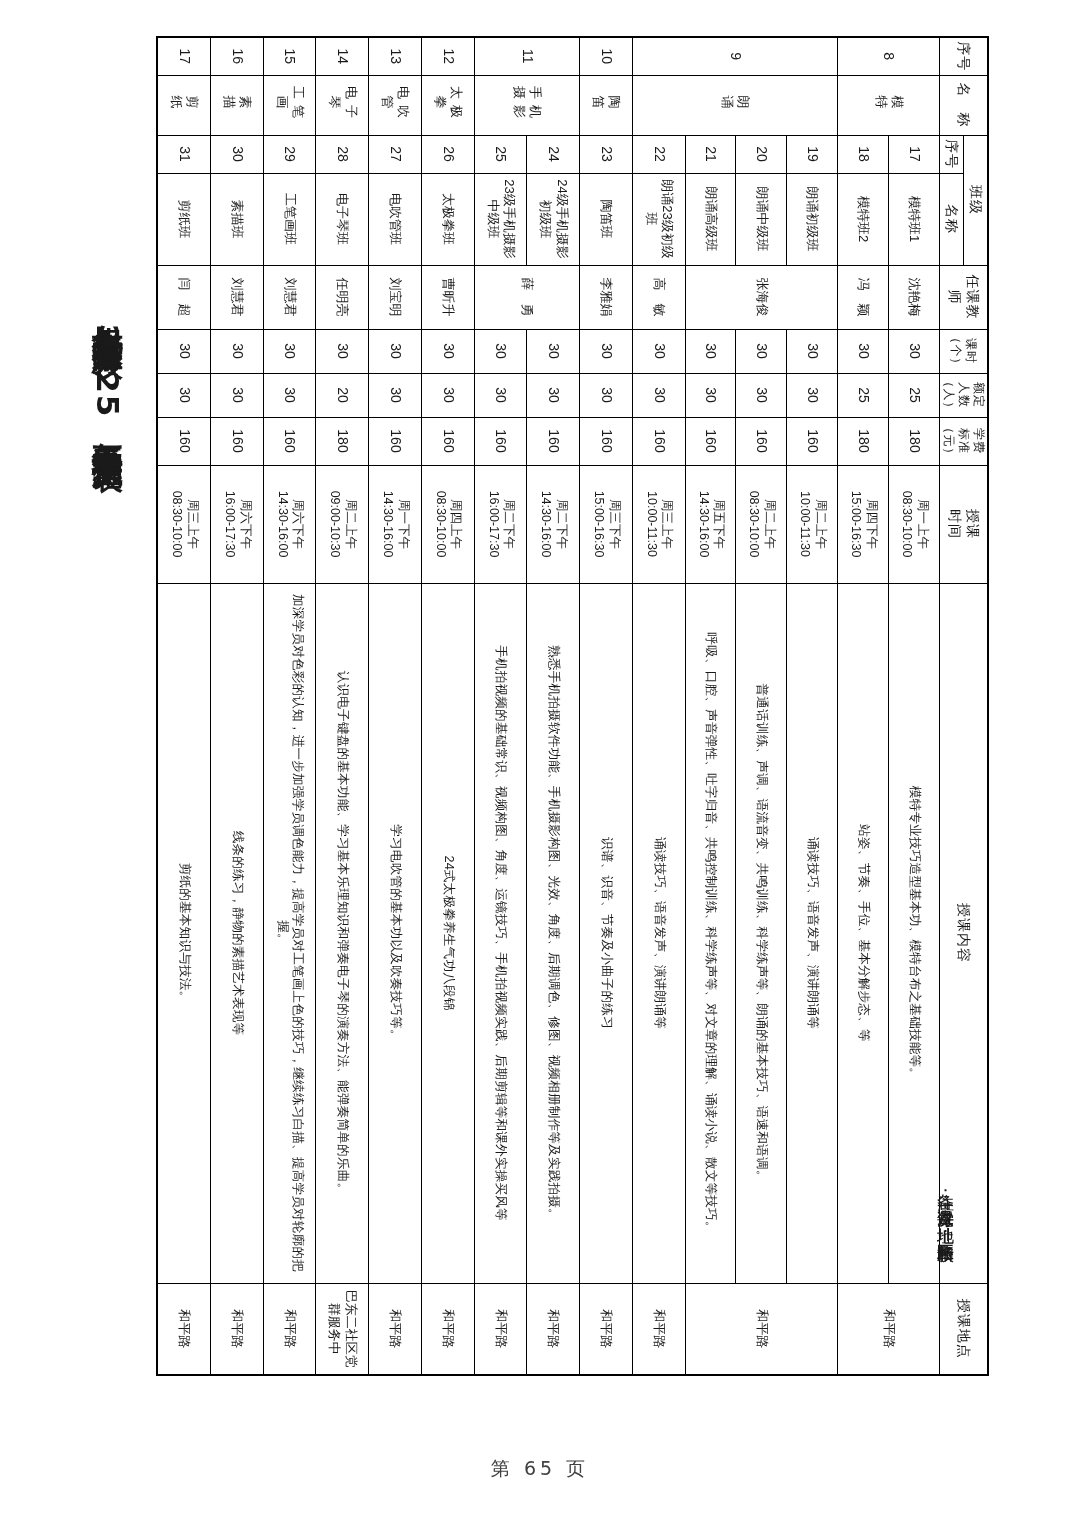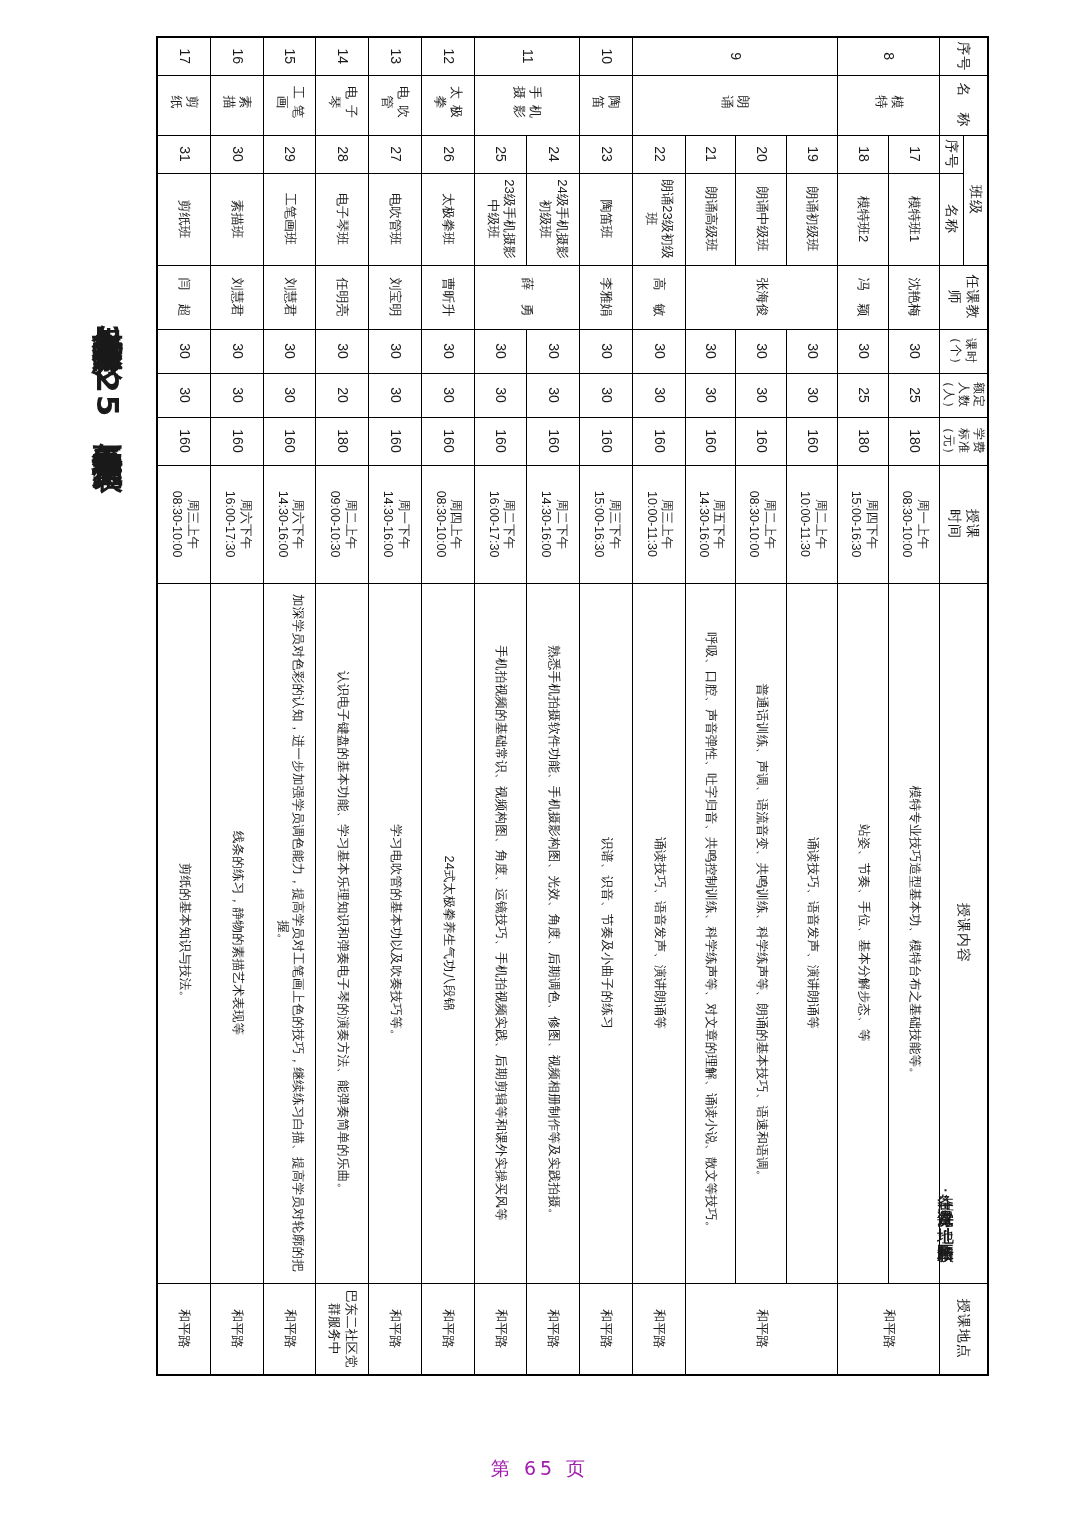--- a/index.html
+++ b/index.html
@@ -76,21 +76,21 @@
   #footer-note{
     position:absolute;left:937px;top:1180px;
     writing-mode:vertical-rl;
     font-size:17px;white-space:nowrap;line-height:1;
     font-family:"DejaVu Sans",sans-serif;
   }
 
   
   #page-number{
     position:absolute;left:0;right:0;top:1456px;
-    text-align:center;font-size:19px;color:#a21caf;
+    text-align:center;font-size:19px;color:#404040;
     letter-spacing:4px;font-family:"DejaVu Sans",sans-serif;
   }
 </style>
 </head>
 <body>
 
 <div id="doc-title">包头市老年大学东河区分校2025年春季学期招生一览表</div>
 
 <div id="table-rotor">
   <table class="sheet">

